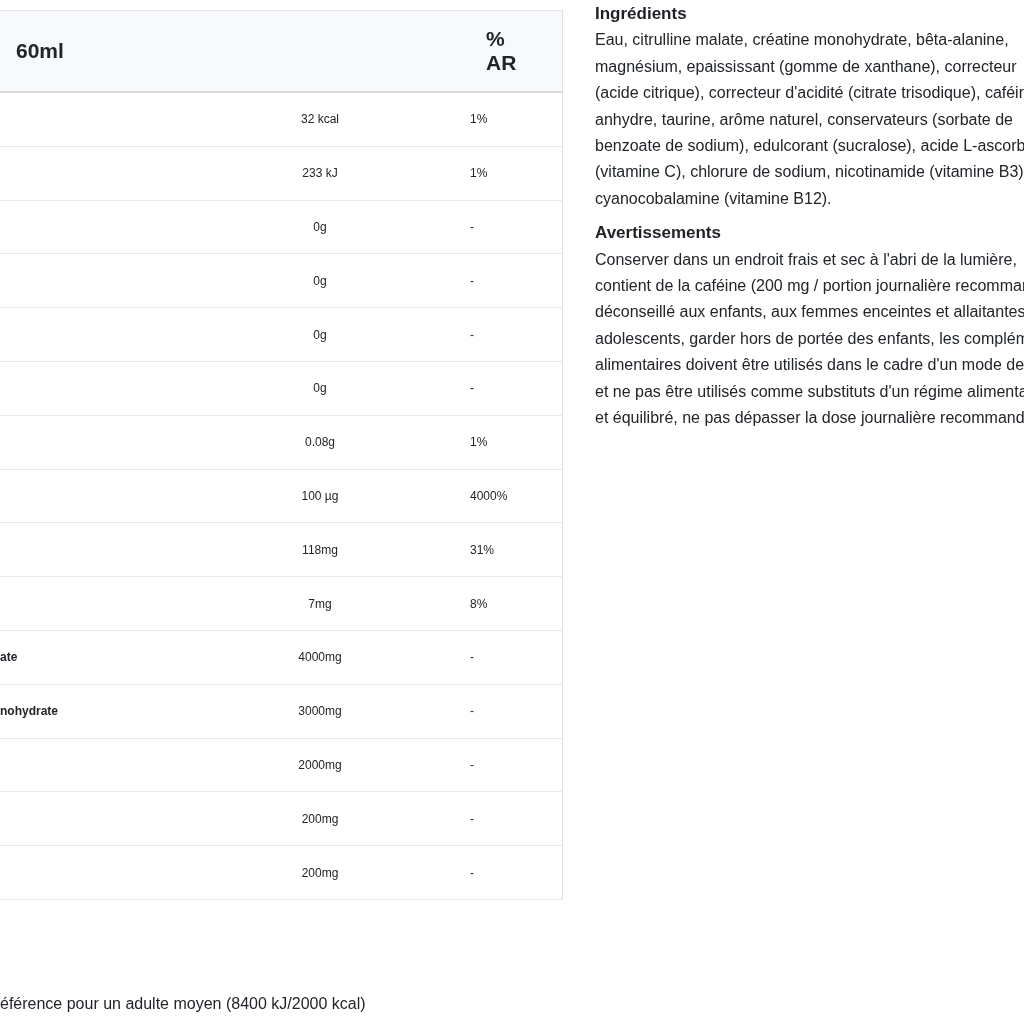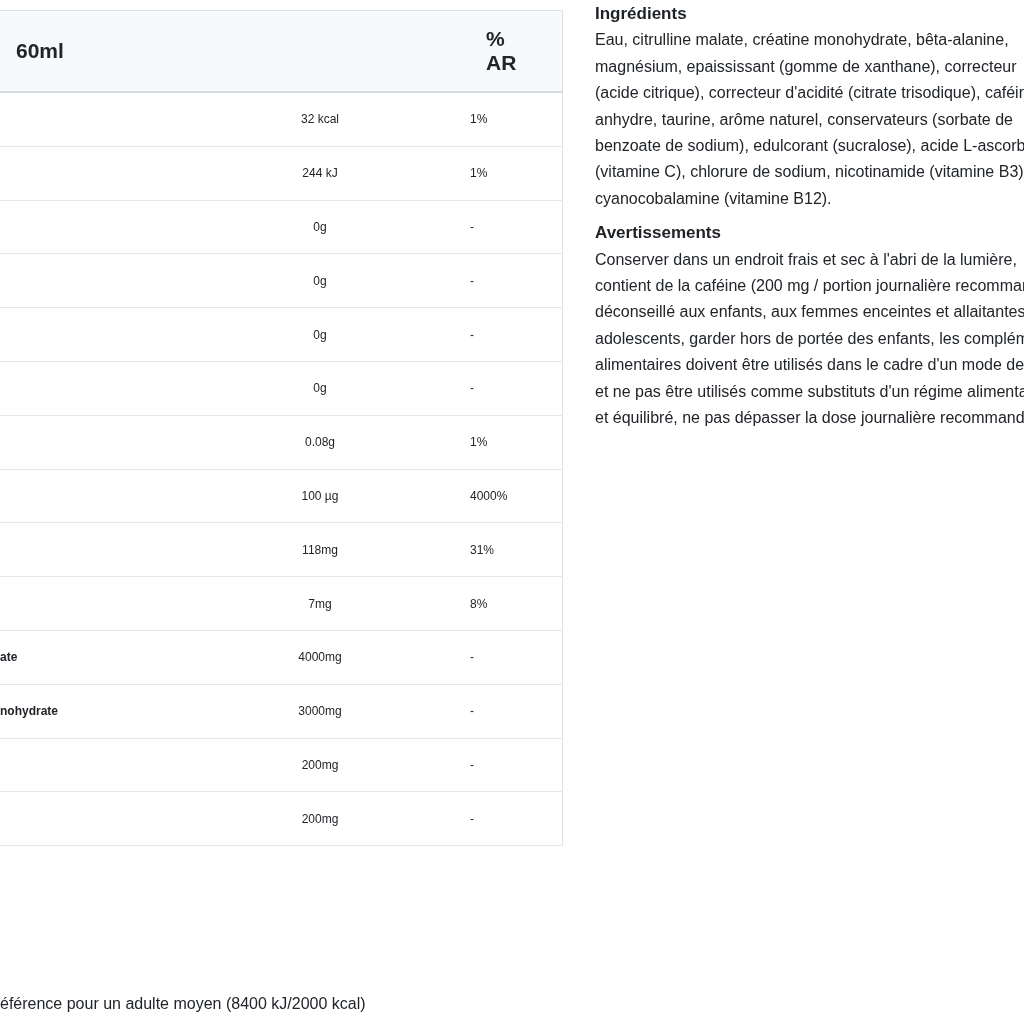--- a/index.html
+++ b/index.html
@@ -79,21 +79,21 @@
     </tr>
   </thead>
   <tbody>
     <tr>
       <td class="c-label"></td>
       <td class="c-val">32 kcal</td>
       <td class="c-ar">1%</td>
     </tr>
     <tr>
       <td class="c-label"></td>
-      <td class="c-val">244 kJ</td>
+      <td class="c-val">233 kJ</td>
       <td class="c-ar">1%</td>
     </tr>
     <tr>
       <td class="c-label"></td>
       <td class="c-val">0g</td>
       <td class="c-ar">-</td>
     </tr>
     <tr>
       <td class="c-label"></td>
       <td class="c-val">0g</td>
@@ -134,20 +134,25 @@
       <td class="c-val">4000mg</td>
       <td class="c-ar">-</td>
     </tr>
     <tr class="bold-label">
       <td class="c-label">nohydrate</td>
       <td class="c-val">3000mg</td>
       <td class="c-ar">-</td>
     </tr>
     <tr>
       <td class="c-label"></td>
+      <td class="c-val">2000mg</td>
+      <td class="c-ar">-</td>
+    </tr>
+    <tr>
+      <td class="c-label"></td>
       <td class="c-val">200mg</td>
       <td class="c-ar">-</td>
     </tr>
     <tr>
       <td class="c-label"></td>
       <td class="c-val">200mg</td>
       <td class="c-ar">-</td>
     </tr>
   </tbody>
 </table>

